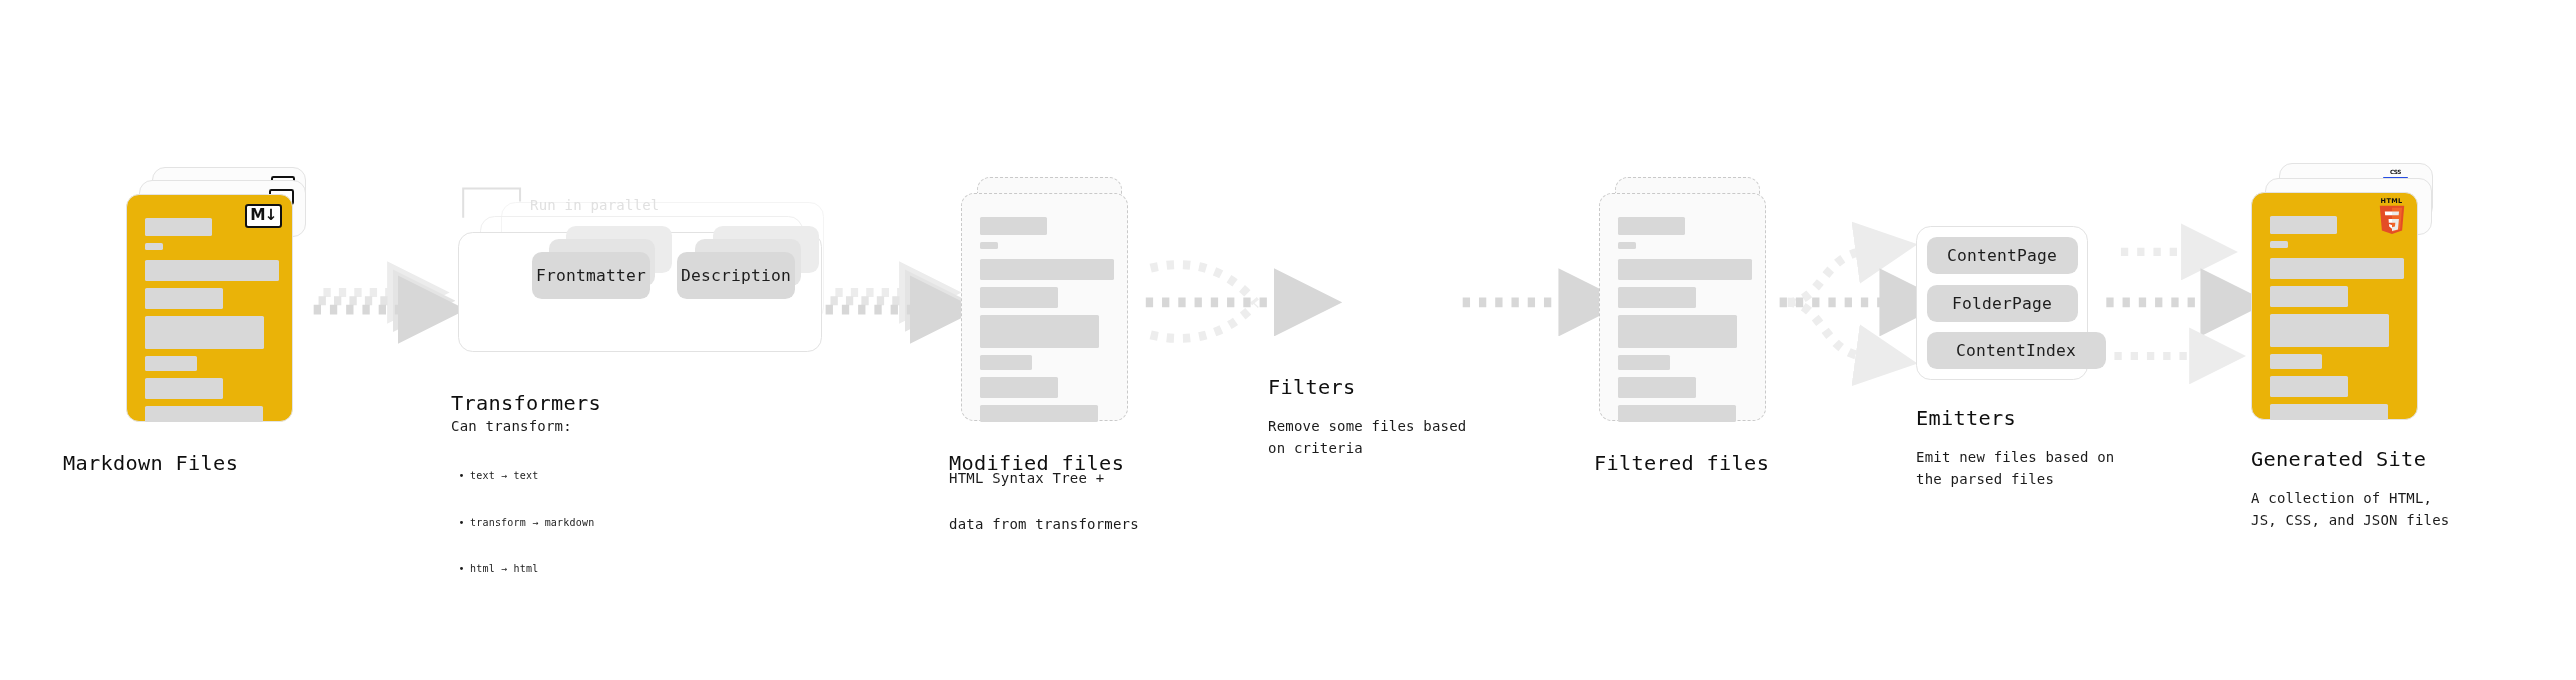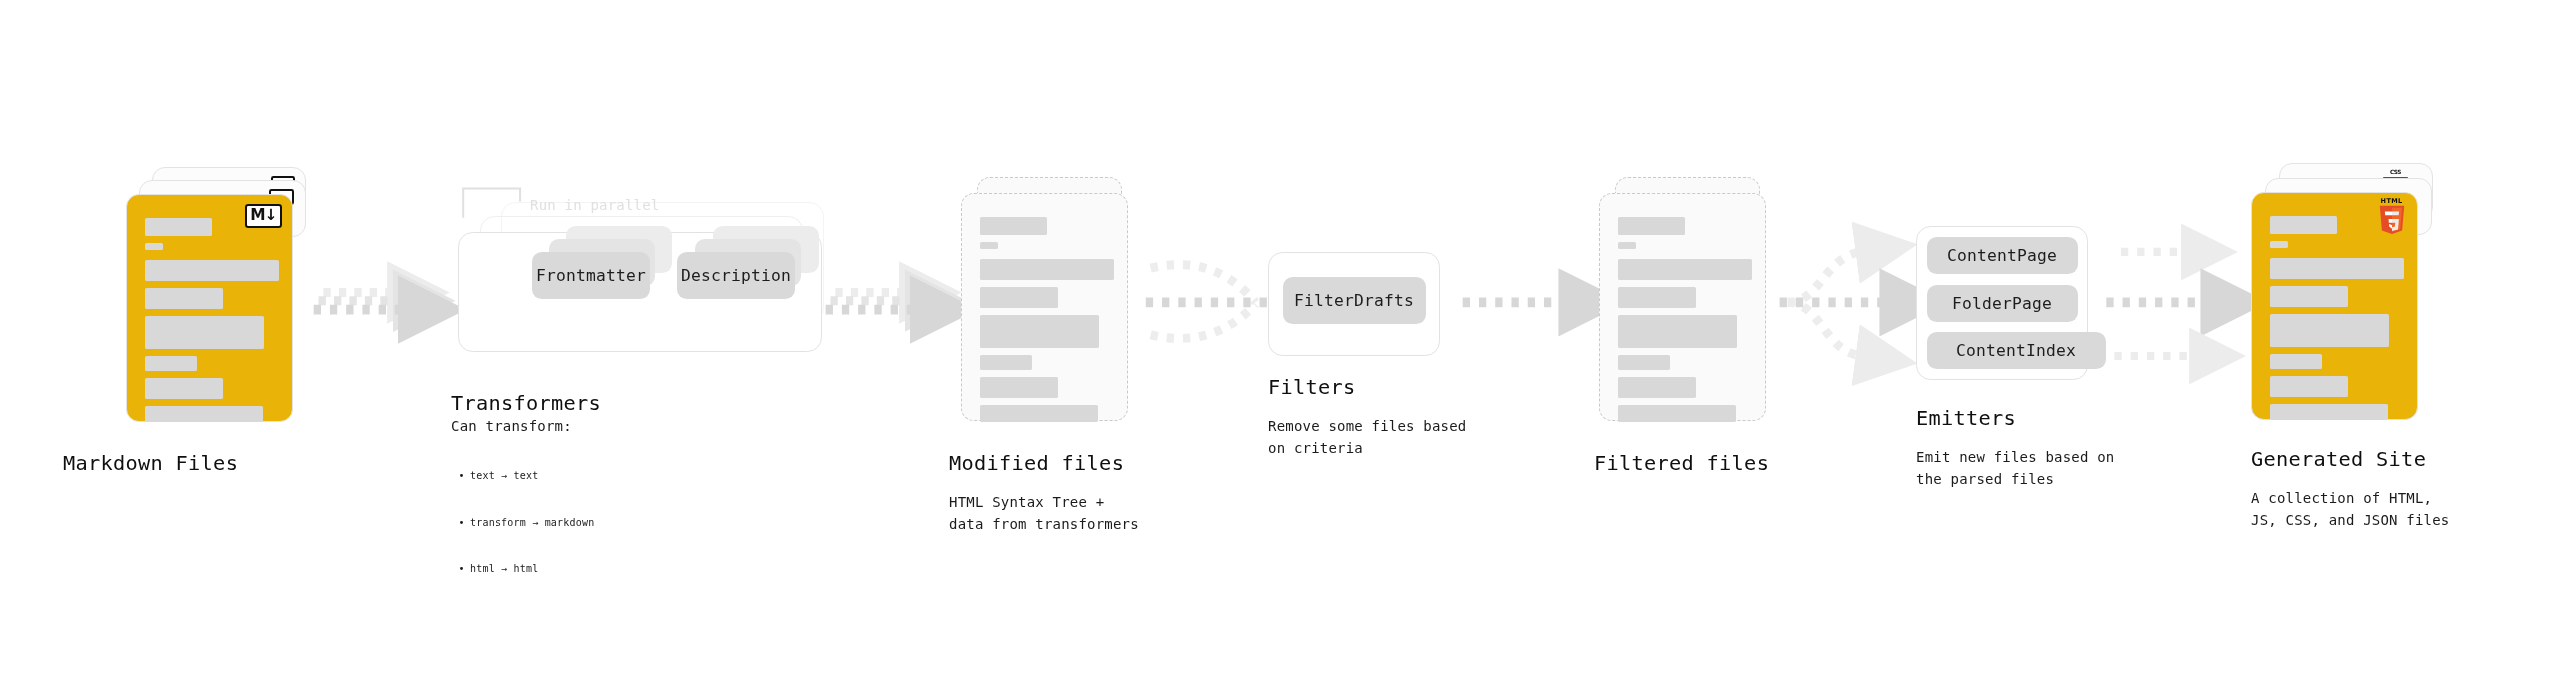--- a/index.html
+++ b/index.html
@@ -320,27 +320,23 @@
           <span class="skel" style="width: 134px; height: 21px; margin-top: 9.8px;"></span>
           <span class="skel" style="width: 78px; height: 21px; margin-top: 7.3px;"></span>
           <span class="skel" style="width: 119px; height: 32.5px; margin-top: 7.3px;"></span>
           <span class="skel" style="width: 52px; height: 14.6px; margin-top: 7.3px;"></span>
           <span class="skel" style="width: 78px; height: 21px; margin-top: 7.3px;"></span>
           <span class="skel" style="width: 118px; height: 16.3px; margin-top: 7.3px;"></span>
         </div>
     </div>
   </div>
   <div class="node-title" style="left:949px; top:451px;">Modified files</div>
-  <div class="node-desc" style="left:949px; top:492px;">HTML Syntax Tree +</div>
+  <div class="node-desc" style="left:949px; top:468px;">HTML Syntax Tree +</div>
   <div class="node-desc" style="left:949px; top:514px;">data from transformers</div>
 
-  <div class="stage-node" style="left:1268px; top:252px; width:195px; height:114px;">
-    <div class="group-box" style="left:0px; top:0px; width:172px; height:104px;"></div>
-    <div class="chip" style="left:14.6px; top:25px; width:143px; height:47px;">FilterDrafts</div>
-  </div>
   <div class="node-title" style="left:1268px; top:375px;">Filters</div>
   <div class="node-desc" style="left:1268px; top:416px;">Remove some files based</div>
   <div class="node-desc" style="left:1268px; top:438px;">on criteria</div>
 
   <div class="stage-node doc-stack" style="left:1599px; top:177px; width:203px; height:260px;">
     <div class="doc-card dashed" style="left:16.3px; top:0px; width:145px; height:49px;"></div>
     <div class="doc-card dashed" style="left:0px; top:16.3px; width:167px; height:228px;">
         <div class="doc-body">
           <span class="skel" style="width: 67px; height: 18px; margin-top: 0px;"></span>
           <span class="skel" style="width: 18px; height: 7.3px; margin-top: 6.5px;"></span>

